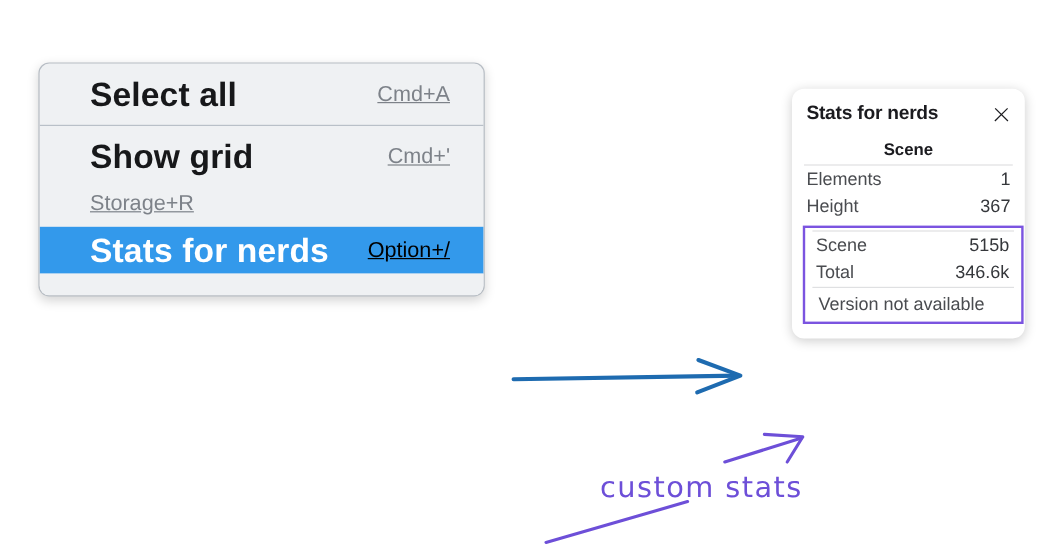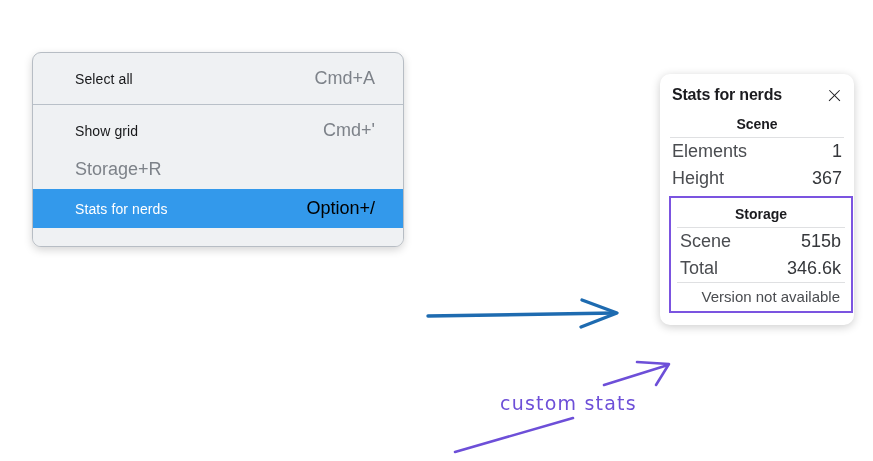--- a/index.html
+++ b/index.html
@@ -37,29 +37,31 @@
   }
   .menu-item {
     display: flex;
     align-items: center;
     justify-content: space-between;
     padding: 6px 28px 6px 42px;
     box-sizing: border-box;
     height: 39px;
   }
   .menu-item .label {
-    font-size: 14px;
+    font-size: 28px;
     color: #17181a;
     letter-spacing: 0.1px;
     white-space: nowrap;
+    font-weight: bold;
   }
   .menu-item .shortcut {
     font-size: 18px;
     color: #7d8289;
     white-space: nowrap;
+    text-decoration: underline;
   }
   .menu-item.selected {
     background: #3399eb;
   }
   .menu-item.selected .label {
     color: #ffffff;
   }
   .menu-item.selected .shortcut {
     color: #000000;
   }
@@ -124,31 +126,30 @@
   .rule {
     height: 1px;
     background: #dfe0e2;
     margin: 0 10px;
   }
   .stat-row {
     display: flex;
     justify-content: space-between;
     align-items: baseline;
     padding: 3px 12px 3px 12px;
-    font-size: 18px;
+    font-size: 15px;
     color: #4a4c50;
   }
   .stat-row .value {
     color: #35373b;
   }
   .single-row {
     padding: 5px 11px 2px 11px;
     font-size: 15px;
     color: #4a4c50;
-    text-align: right;
   }
 
   
   .highlight-box {
     border: 2px solid #7b54e0;
     margin: 4px 1px 0 9px;
     padding-top: 2px;
     padding-bottom: 4px;
     box-sizing: border-box;
   }
@@ -161,21 +162,21 @@
     left: 0; top: 0;
     width: 873px;
     height: 461px;
     pointer-events: none;
   }
   .annot-text {
     position: absolute;
     left: 500px;
     top: 392px;
     font-family: "DejaVu Sans", sans-serif;
-    font-size: 19px;
+    font-size: 24px;
     color: #6d4fd8;
     letter-spacing: 1.2px;
     white-space: nowrap;
   }
 </style>
 </head>
 <body>
 
 <div class="context-menu">
 
@@ -216,21 +217,20 @@
   <div class="stat-row">
     <span class="label">Elements</span>
     <span class="value">1</span>
   </div>
   <div class="stat-row">
     <span class="label">Height</span>
     <span class="value">367</span>
   </div>
 
   <div class="highlight-box">
-    <div class="section-head">Storage</div>
     <div class="rule"></div>
     <div class="stat-row">
       <span class="label">Scene</span>
       <span class="value">515b</span>
     </div>
     <div class="stat-row">
       <span class="label">Total</span>
       <span class="value">346.6k</span>
     </div>
     <div class="rule"></div>

